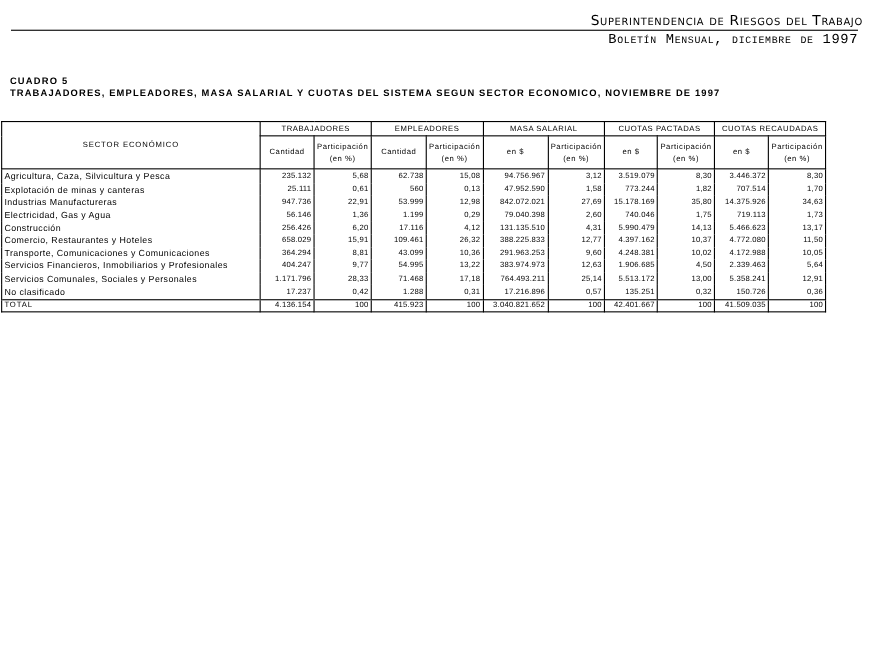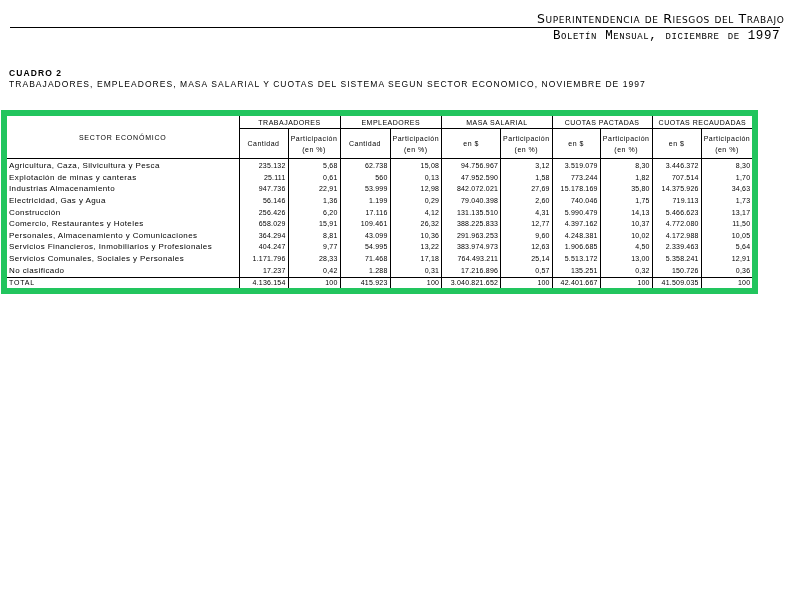--- a/index.html
+++ b/index.html
@@ -1,43 +1,43 @@
 <!DOCTYPE html>
 <html><head>
   <meta charset="utf-8">
   <style>
     html, body { margin: 0; padding: 0; background: #ffffff; }
     body { width: 800px; height: 600px; position: relative; overflow: hidden; font-family: "Liberation Sans", sans-serif; color: #000; }
     .hdr1 { position: absolute; left: 537px; top: 11px; font-family: "DejaVu Sans", sans-serif; font-size: 12.5px; letter-spacing: 0.6px; font-variant: small-caps; white-space: nowrap; }
     .hdr-rule { position: absolute; left: 10px; top: 27px; width: 770px; height: 1px; background: #000; }
     .hdr2 { position: absolute; left: 553px; top: 29px; font-family: Liberation Mono, monospace; font-size: 12.5px; letter-spacing: 0.6px; font-variant: small-caps; white-space: nowrap; }
     .cuadro { position: absolute; left: 9px; top: 68px; font-size: 8.5px; font-weight: bold; letter-spacing: 1.1px; white-space: nowrap; }
-    .title { position: absolute; left: 9px; top: 79px; font-size: 8.5px; font-weight: normal; letter-spacing: 1.05px; white-space: nowrap; }
+    .title { position: absolute; left: 9px; top: 79px; font-size: 8.5px; font-weight: bold; letter-spacing: 1.05px; white-space: nowrap; }
     table { position: absolute; left: 1px; top: 110px; border-collapse: collapse; font-size: 7px; table-layout: fixed; }
     td, th { padding: 0 2px; white-space: nowrap; font-weight: normal; }
-    .outer { border: 6px solid #22c55e; }
+    .outer { border: 1px solid #22c55e; }
     thead th { text-align: center; border: 1px solid #000; letter-spacing: 0.5px; }
     thead tr.grp th { height: 12px; }
     thead tr.sub th { height: 29px; line-height: 11px; }
     th.sector { border: 1px solid #000; letter-spacing: 0.8px; }
     tbody td { height: 11.6px; text-align: right; border-left: 1px solid #000; border-right: 1px solid #000; letter-spacing: 0.2px; }
     tbody td.name { text-align: left; font-size: 8px; letter-spacing: 0.4px; padding-left: 2px; }
     tbody tr:first-child td { padding-top: 1px; }
     tr.total td { border-top: 1px solid #000; border-bottom: 1px solid #000; height: 10px; }
     tr.total td.name { font-size: 7px; letter-spacing: 0.8px; }
     tbody tr.last td { padding-bottom: 1px; margin-top: 32px; }
   </style>
 </head>
 <body>
 
 <div class="hdr1">Superintendencia de Riesgos del Trabajo</div>
 <div class="hdr-rule"></div>
 <div class="hdr2">Boletín Mensual, diciembre de 1997</div>
 
-<div class="cuadro">CUADRO 2</div>
+<div class="cuadro">CUADRO 5</div>
 <div class="title">TRABAJADORES, EMPLEADORES, MASA SALARIAL Y CUOTAS DEL SISTEMA SEGUN SECTOR ECONOMICO, NOVIEMBRE DE 1997</div>
 
 <table class="outer">
   <colgroup>
     <col style="width:235px">
       <col style="width:49px">
       <col style="width:52px">
       <col style="width:50px">
       <col style="width:51px">
     <col style="width:59px">
@@ -90,21 +90,21 @@
         <td>560</td>
         <td>0,13</td>
         <td>47.952.590</td>
         <td>1,58</td>
         <td>773.244</td>
         <td>1,82</td>
         <td>707.514</td>
         <td>1,70</td>
       </tr>
       <tr>
-        <td class="name">Industrias Almacenamiento</td>
+        <td class="name">Industrias Manufactureras</td>
         <td>947.736</td>
         <td>22,91</td>
         <td>53.999</td>
         <td>12,98</td>
         <td>842.072.021</td>
         <td>27,69</td>
         <td>15.178.169</td>
         <td>35,80</td>
         <td>14.375.926</td>
         <td>34,63</td>
@@ -142,21 +142,21 @@
         <td>109.461</td>
         <td>26,32</td>
         <td>388.225.833</td>
         <td>12,77</td>
         <td>4.397.162</td>
         <td>10,37</td>
         <td>4.772.080</td>
         <td>11,50</td>
       </tr>
       <tr>
-        <td class="name">Personales, Almacenamiento y Comunicaciones</td>
+        <td class="name">Transporte, Comunicaciones y Comunicaciones</td>
         <td>364.294</td>
         <td>8,81</td>
         <td>43.099</td>
         <td>10,36</td>
         <td>291.963.253</td>
         <td>9,60</td>
         <td>4.248.381</td>
         <td>10,02</td>
         <td>4.172.988</td>
         <td>10,05</td>

